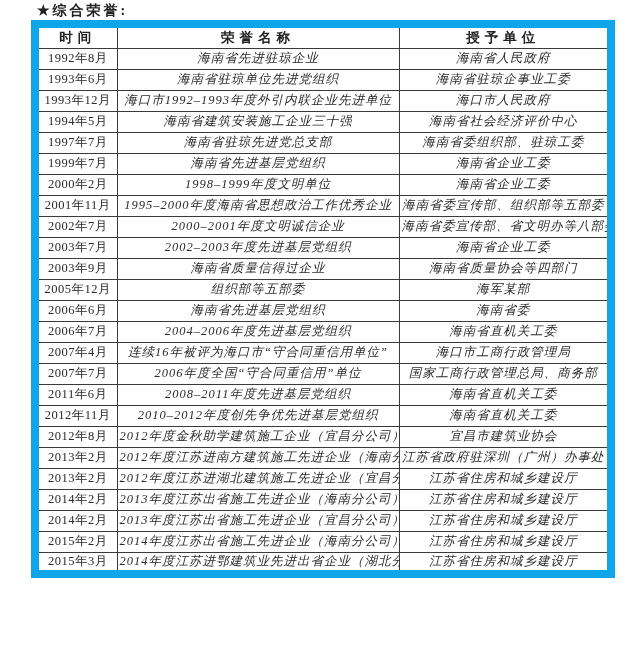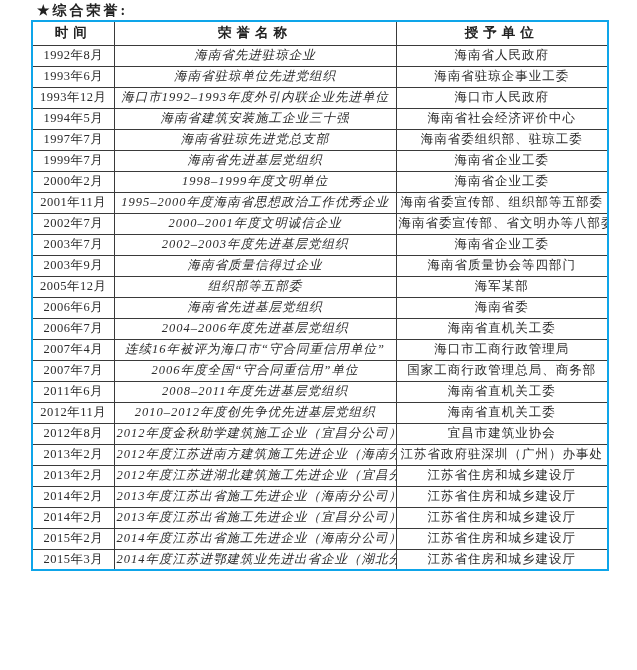--- a/index.html
+++ b/index.html
@@ -24,21 +24,21 @@
     color: #222;
     white-space: nowrap;
   }
   .doc-title .star { letter-spacing: 1px; margin-right: 2px; }
   table.honors {
     position: absolute;
     left: 31px; top: 20px;
     width: 576px;
     border-collapse: collapse;
     table-layout: fixed;
-    border: 2px solid #0ea5e9;
+    border: 8px solid #0ea5e9;
   }
   table.honors th, table.honors td {
     border: 1px solid #3a3a3a;
     text-align: center;
     vertical-align: middle;
     padding: 0 2px;
     overflow: hidden;
     white-space: nowrap;
   }
   table.honors th {
@@ -48,21 +48,21 @@
     letter-spacing: 5px;
     color: #222;
   }
   table.honors td {
     height: 21px;
     font-size: 12.5px;
     color: #2a2a2a;
   }
   td.cell-time  { font-size: 13px; letter-spacing: 0.5px; }
   td.cell-honor { letter-spacing: 1px; font-style: italic; }
-  td.cell-unit  { letter-spacing: 1px; }
+  td.cell-unit  { letter-spacing: 1px; font-style: italic; }
 </style>
 </head>
 <body>
 
 <div class="page">
 
   <div class="doc-title">
     <span class="star">★</span><span>综合荣誉:</span>
   </div>
 

